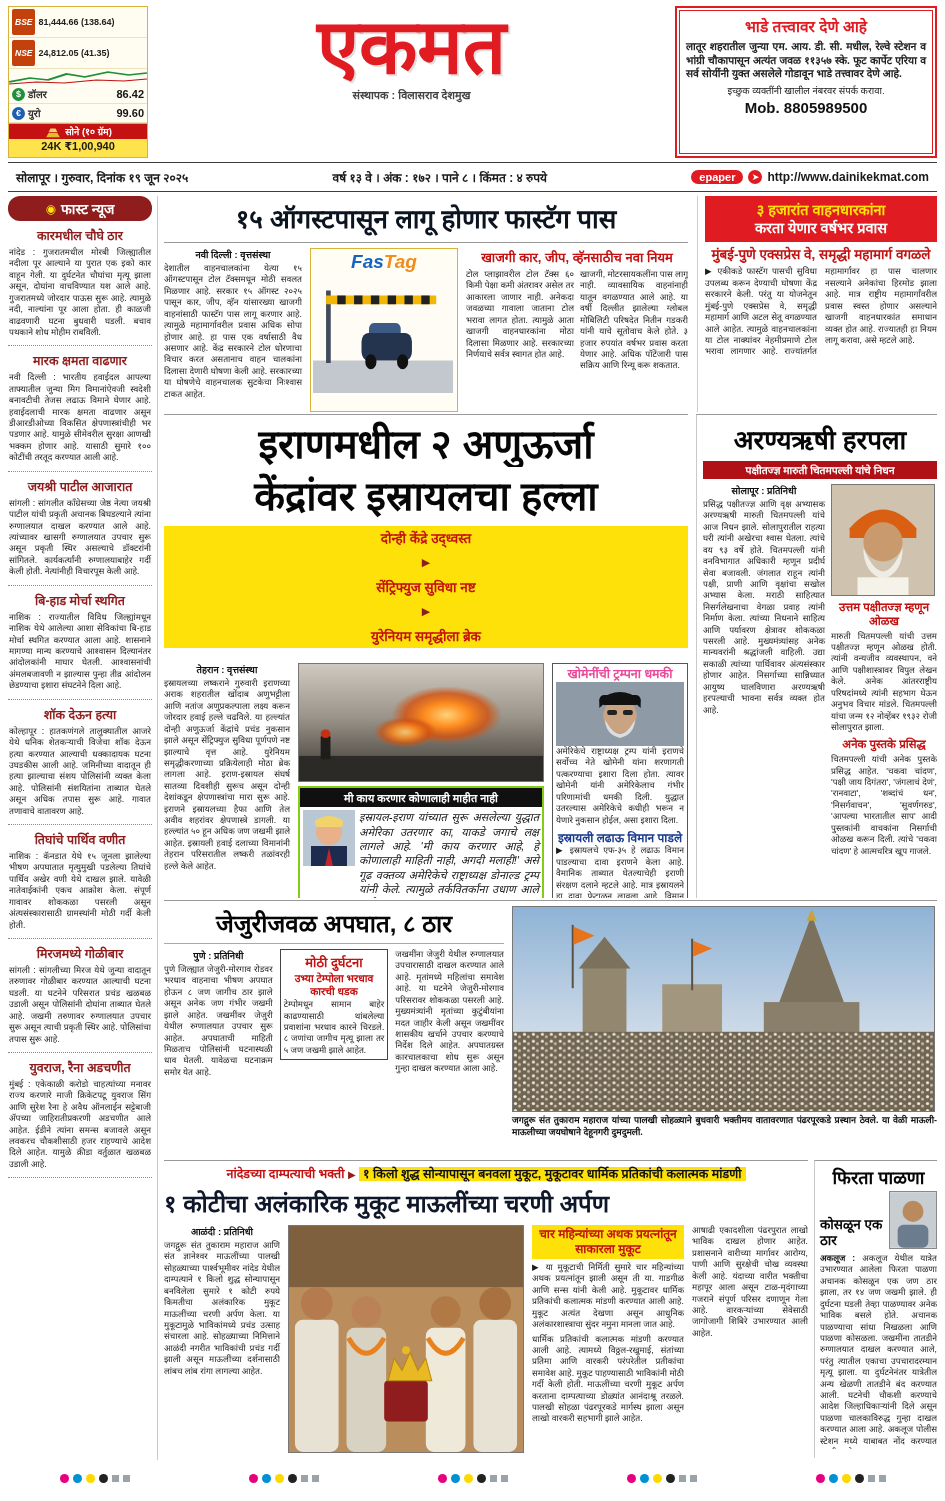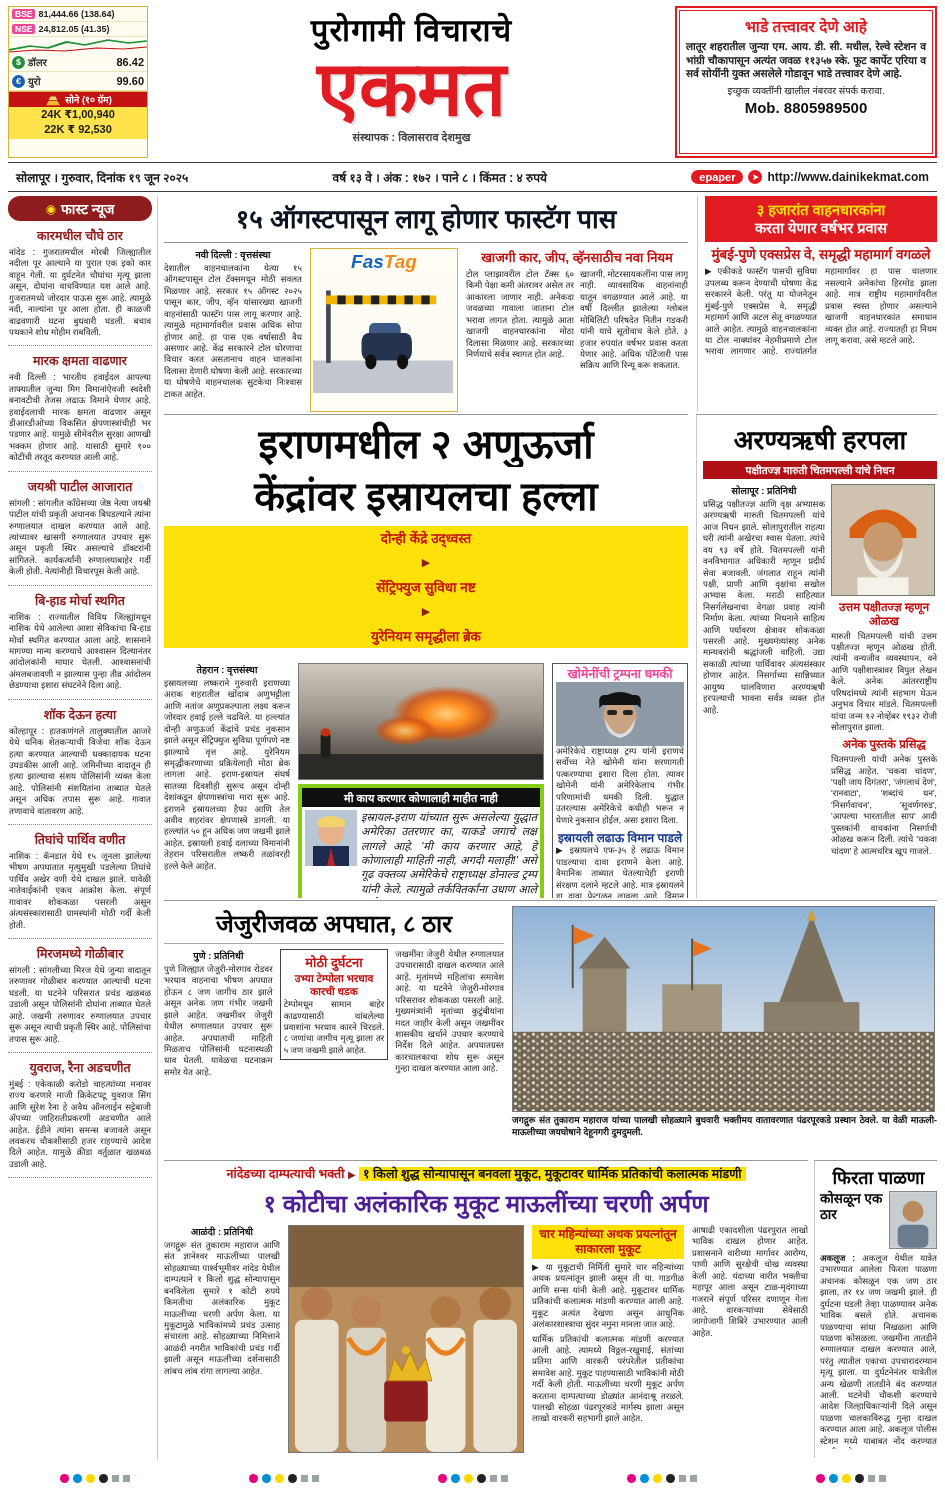--- a/index.html
+++ b/index.html
@@ -4,21 +4,21 @@
 <style>
   * { margin:0; padding:0; box-sizing:border-box; }
   html,body { width:945px; height:1501px; background:#fff; }
   body { font-family:"Liberation Sans","DejaVu Sans",sans-serif; color:#141414; position:relative; overflow:hidden; }
   .page { position:absolute; inset:0; background:#ffffff; }
 
   
   .header { position:absolute; left:8px; top:6px; width:929px; height:152px; display:flex; gap:8px; }
   .market { width:140px; border:1px solid #d8b23a; background:#fffdf2; font-size:9px; overflow:hidden; }
   .mrow { display:flex; align-items:center; gap:3px; padding:2px 3px; border-bottom:1px solid #eee2b8; }
-  .mlabel { background:#ec4899; color:#fff; font-weight:bold; font-size:8.5px; padding:0 3px; border-radius:2px; }
+  .mlabel { background:#c2410c; color:#fff; font-weight:bold; font-size:8.5px; padding:8px 3px; border-radius:2px;font-style:italic; }
   .mval { font-weight:bold; font-size:9px; color:#222; }
   .spark { width:100%; height:16px; display:block; }
   .curr-ic { width:13px; height:13px; border-radius:50%; color:#fff; font-size:9px; line-height:13px; text-align:center; font-weight:bold; flex:0 0 13px; }
   .ic-green { background:#1f8f3a; } .ic-blue { background:#1a5fb4; }
   .curr-name { font-weight:bold; font-size:10px; color:#333; }
   .curr-val { font-weight:bold; font-size:11px; margin-left:auto; }
   .gold { background:#ffe34d; border-top:1px solid #d8b23a; padding-bottom:2px; }
   .gold-head { background:#c41111; color:#fff; font-weight:bold; text-align:center; font-size:9.5px; padding:1px 0; display:flex; align-items:center; justify-content:center; gap:3px; }
   .gold-val { font-weight:bold; font-size:11px; text-align:center; color:#1a1a1a; line-height:1.35; }
 
@@ -70,21 +70,21 @@
   
   .iran { position:absolute; left:164px; top:414px; width:524px; height:484px; border-top:1px solid #999; overflow:hidden; }
   .iran-hl { font-size:40px; font-weight:900; text-align:center; line-height:1.15; color:#060606; padding-top:6px; white-space:nowrap; overflow:hidden; }
   .iran-strap { margin-top:7px; background:#ffe10a; display:flex; justify-content:center; align-items:center; gap:9px; font-weight:900; color:#c41111; font-size:13.5px; padding:3px 0; white-space:nowrap; overflow:hidden;flex-direction:column; }
   .iran-strap .arr { color:#8f1d1d; font-size:11px; }
   .iran-cols { display:flex; gap:8px; margin-top:15px; height:336px; overflow:hidden; }
   .iran-c1 { width:126px; }
   .iran-c2 { width:246px; display:flex; flex-direction:column; gap:4px; }
   .iran-c3 { flex:1; }
   .photo-frame { border:1px solid #777; }
-  .trump-box { border:4px solid #84cc16; }
+  .trump-box { border:2px solid #84cc16; }
   .trump-head { background:#101010; color:#fff; font-weight:bold; font-size:11px; text-align:center; padding:2px 0; white-space:nowrap; overflow:hidden; }
   .trump-row { display:flex; gap:4px; padding:3px; }
   .trump-txt { flex:1; font-size:11px; line-height:1.3; text-align:justify;font-style:italic; }
   .kh-box { border:1px solid #555; padding:3px; }
   .kh-head { color:#ec4899; font-weight:900; font-size:12.5px; text-align:center; line-height:1.2; }
   .jet-head { color:#1a3c8f; font-weight:900; font-size:12px; text-align:center; margin-top:5px; line-height:1.2; }
   .iran-b2 { column-count:2; column-gap:8px; height:92px; overflow:hidden; }
 
   
   .obit { position:absolute; left:696px; top:414px; width:241px; height:484px; border-top:1px solid #999; border-left:1px solid #c9c9c9; padding-left:6px; overflow:hidden; }
@@ -106,32 +106,32 @@
   .jj-box-h2 { color:#c41111; font-weight:900; font-size:10.5px; text-align:center; line-height:1.2; margin:1px 0 2px; }
   .jj-photo { position:absolute; left:348px; top:5px; width:425px; height:250px; }
   .caption { font-size:9px; font-weight:bold; text-align:justify; margin-top:3px; line-height:1.3; color:#111; }
 
   
   .crown { position:absolute; left:164px; top:1160px; width:644px; height:298px; border-top:1px solid #999; padding-top:4px; overflow:hidden; }
   .kicker { text-align:center; font-size:12.5px; font-weight:900; white-space:nowrap; overflow:hidden; }
   .kicker-red { color:#c41111; }
   .kicker-arr { color:#8f1d1d; font-size:10px; }
   .kicker-yel { background:#ffe10a; color:#111; padding:0 4px; }
-  .crown-hl { font-size:24px; font-weight:900; color:#4c1d95; text-align:center; margin-top:4px; white-space:nowrap; overflow:hidden; }
+  .crown-hl { font-size:24px; font-weight:900; color:#0f172a; margin-top:4px; white-space:nowrap; overflow:hidden; }
   .crown-cols { display:flex; gap:8px; margin-top:6px; height:228px; overflow:hidden; }
   .crown-c1 { width:116px; }
   .crown-photo { width:236px; flex:0 0 236px; border:1px solid #777; }
   .crown-c3 { width:152px; flex:0 0 152px; }
   .making-head { background:#ffe10a; color:#c41111; font-weight:900; font-size:12px; text-align:center; padding:2px; line-height:1.25; margin-bottom:3px; }
   .crown-c4 { flex:1; }
 
   
   .palna { position:absolute; left:814px; top:1160px; width:123px; height:298px; border-top:1px solid #999; border-left:1px solid #c9c9c9; padding:4px 0 0 5px; overflow:hidden; }
   .palna-h1 { font-size:18px; font-weight:900; text-align:center; color:#060606; white-space:nowrap; overflow:hidden; }
-  .palna-row { display:flex; gap:3px; margin-top:2px; align-items:flex-start; }
+  .palna-row { display:flex; gap:3px; margin-top:2px; align-items:flex-end; }
   .palna-h2 { font-size:13.5px; font-weight:900; flex:1; line-height:1.2; color:#060606; }
   .palna-img { width:48px; flex:0 0 48px; border:1px solid #888; }
   .palna-body { margin-top:4px; height:196px; overflow:hidden; }
 
   
   .regmarks { position:absolute; left:0; top:1470px; width:945px; height:16px; display:flex; justify-content:space-around; align-items:center; }
   .reggroup { display:flex; gap:4px; align-items:center; }
   .dot { width:9px; height:9px; border-radius:50%; }
   .sq { width:7px; height:7px; }
   .c-m { background:#e6007e; } .c-c { background:#0090d4; } .c-y { background:#ffd800; } .c-k { background:#222; } .c-g { background:#9aa3a8; }
@@ -175,21 +175,20 @@
             <polygon points="5,7 15,7 13,3 7,3" fill="#f2d36b"></polygon>
           </svg>
           <span>सोने (१० ग्रॅम)</span>
         </div>
         <div class="gold-val">24K ₹1,00,940</div>
         <div class="gold-val">22K ₹ 92,530</div>
       </div>
     </div>
 
     <div class="masthead">
-      <div class="tagline">पुरोगामी विचाराचे</div>
       <div class="paper-name">एकमत</div>
       <div class="founder">संस्थापक : विलासराव देशमुख</div>
     </div>
 
     <div class="adbox">
       <div class="ad-title">भाडे तत्त्वावर देणे आहे</div>
       <div class="ad-body">लातूर शहरातील जुन्या एम. आय. डी. सी. मधील, रेल्वे स्टेशन व भांग्री चौकापासून अत्यंत जवळ ११३५७ स्के. फूट कार्पेट एरिया व सर्व सोयींनी युक्त असलेले गोडावून भाडे तत्त्वावर देणे आहे.</div>
       <div class="ad-contact">इच्छुक व्यक्तींनी खालील नंबरवर संपर्क करावा.</div>
       <div class="ad-mobile">Mob. 8805989500</div>
     </div>

